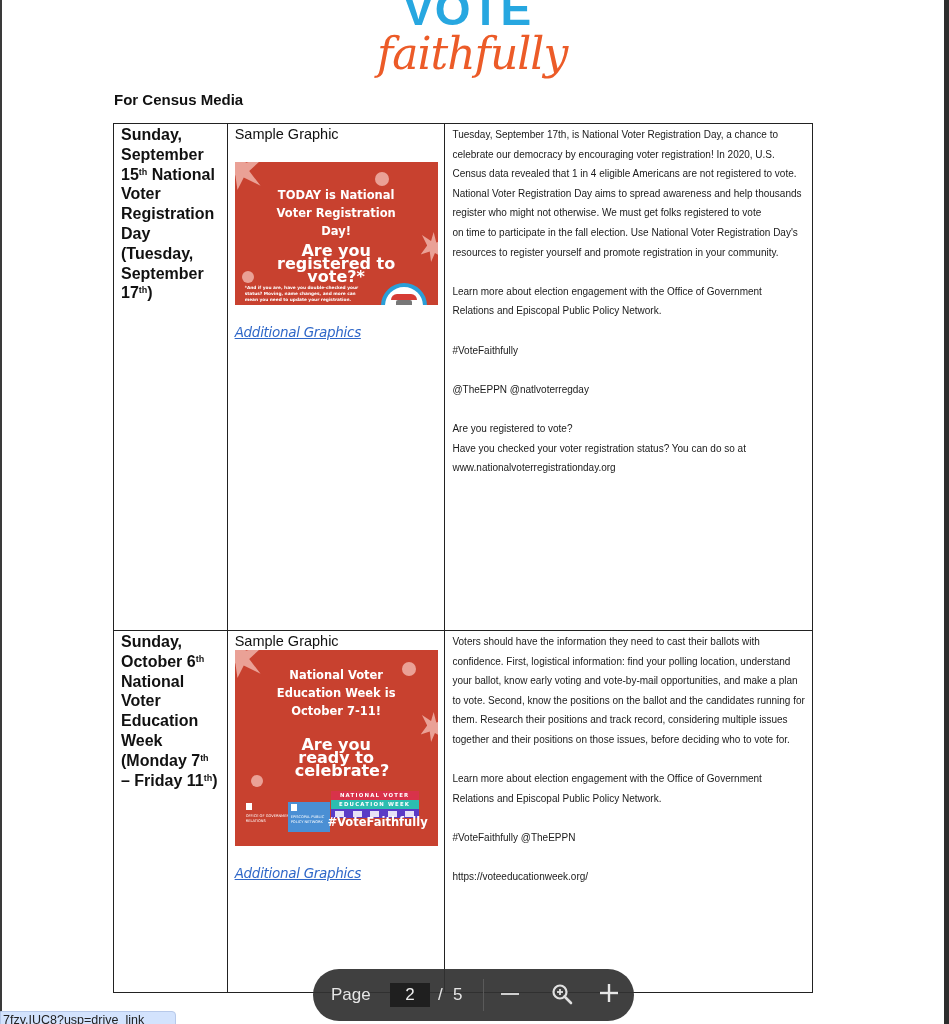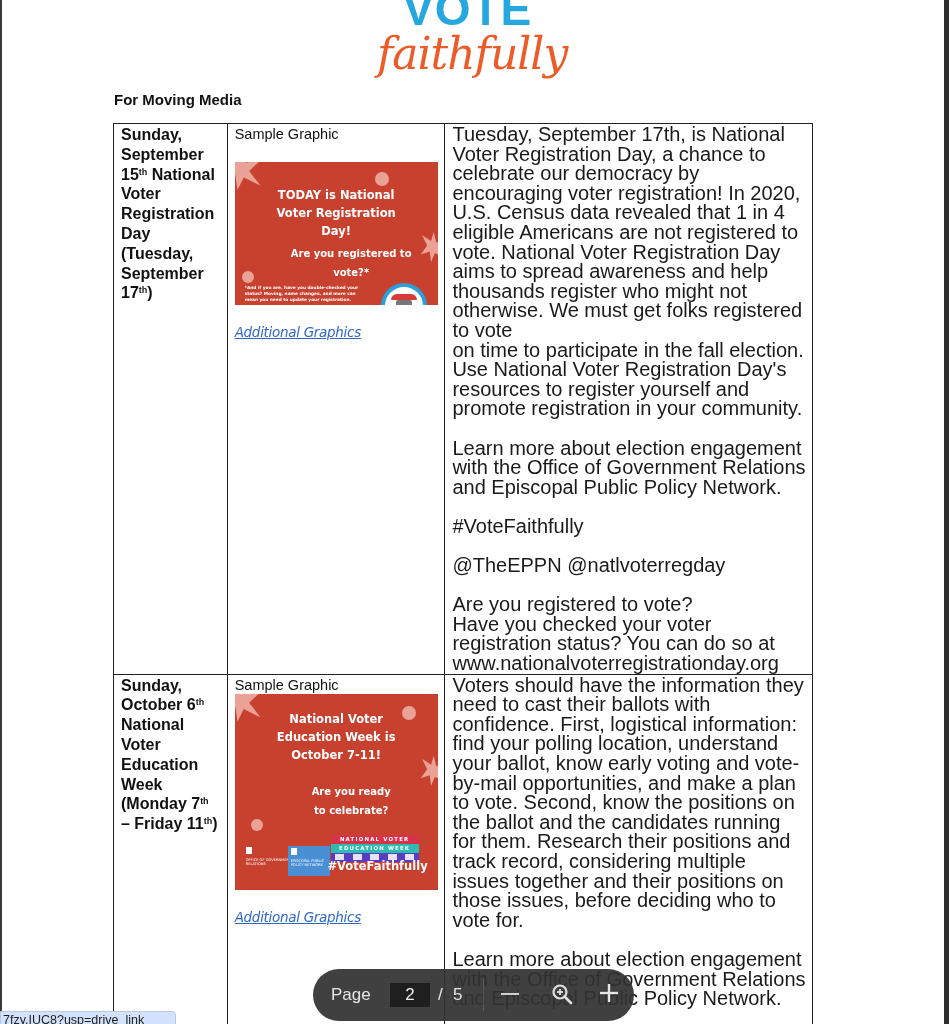--- a/index.html
+++ b/index.html
@@ -36,34 +36,34 @@
     border: 1.5px solid #222; vertical-align: top; padding: 1px 6px 0 7px;
     text-align: left;
   }
   th { font-weight: bold; font-size: 15.5px; line-height: 19px; padding-top: 2px !important; }
   .col-date { width: 107px; }
   .col-graphic { width: 205px; }
   .col-caption { width: 346px; }
   .date-cell { font-weight: bold; font-size: 16px; line-height: 19.8px; }
   .date-cell sup { font-size: 9px; vertical-align: 5px; line-height: 0; }
   .graphic-label { font-size: 14.5px; line-height: 18px; }
-  .caption-cell { font-size: 20px; line-height: 19.6px; color: #1a1a1a; }
+  .caption-cell { font-size: 10px; line-height: 19.6px; color: #1a1a1a; }
   .caption-cell p { margin: 0; white-space: pre-line; }
   .caption-cell p + p { margin-top: 19.6px; }
 
   .promo {
     position: relative; width: 203px; background: #c8412f; overflow: hidden;
     color: #fff; font-family: "DejaVu Sans", sans-serif; text-align: center;
   }
   .promo.r1 { height: 143px; margin-top: 19px; margin-left: 0px; }
   .promo.r2 { height: 196px; margin-top: 0; }
   .burst { position: absolute; border-radius: 50%; background: #f0b3a8; opacity: 0.85; }
   .burst.star { border-radius: 0; clip-path: polygon(50% 0,60% 35%,100% 25%,68% 55%,95% 90%,55% 70%,40% 100%,35% 65%,0 75%,25% 45%,5% 10%,40% 30%); }
   .promo .h1 { position: absolute; left: 0; width: 100%; font-weight: bold; font-size: 11.5px; line-height: 18px; }
-  .promo .h2 { position: absolute; left: 15px; width: 100%; font-weight: bold; font-size: 10px; line-height: 19px; }
+  .promo .h2 { position: absolute; left: 0; width: 100%; font-weight: bold; font-size: 16px; line-height: 13px; }
   .promo .fine { position: absolute; left: 10px; width: 120px; text-align: left; font-size: 4.3px; line-height: 6.2px; font-weight: bold; }
   .promo .tag { position: absolute; right: 10px; font-weight: bold; font-size: 11.5px; }
   .org1 { position: absolute; left: 11px; width: 48px; height: 30px; font-size: 3.6px; text-align: left; line-height: 4.4px; }
   .org2 { position: absolute; left: 53px; width: 42px; height: 30px; background: #4a8fd4; font-size: 3.6px; text-align: left; line-height: 4.4px; padding: 2px 3px; box-sizing: border-box; }
   .shield { display: inline-block; width: 6px; height: 7px; background: #fff; margin-bottom: 3px; }
   .seal {
     position: absolute; right: 11px; top: 121px; width: 46px; height: 46px; border-radius: 50%;
     background: #fff; border: 4px solid #2a9fd8; box-sizing: border-box;
   }
   .seal .map { position: absolute; left: 11px; top: 13px; width: 16px; height: 9px; background: #777; border-radius: 2px; }
@@ -106,21 +106,21 @@
 <body>
 
 <div class="viewer-edge-left"></div>
 <div class="viewer-edge-right"></div>
 
 <div>
   <div class="logo-vote">VOTE</div>
   <div class="logo-faith">faithfully</div>
 </div>
 
-<div class="section-title">For Moving Media</div>
+<div class="section-title">For Census Media</div>
 
 <table class="posts">
   <colgroup>
       <col class="col-date">
       <col class="col-graphic">
       <col class="col-caption">
     </colgroup>
   <tbody>
 
   <tr>

